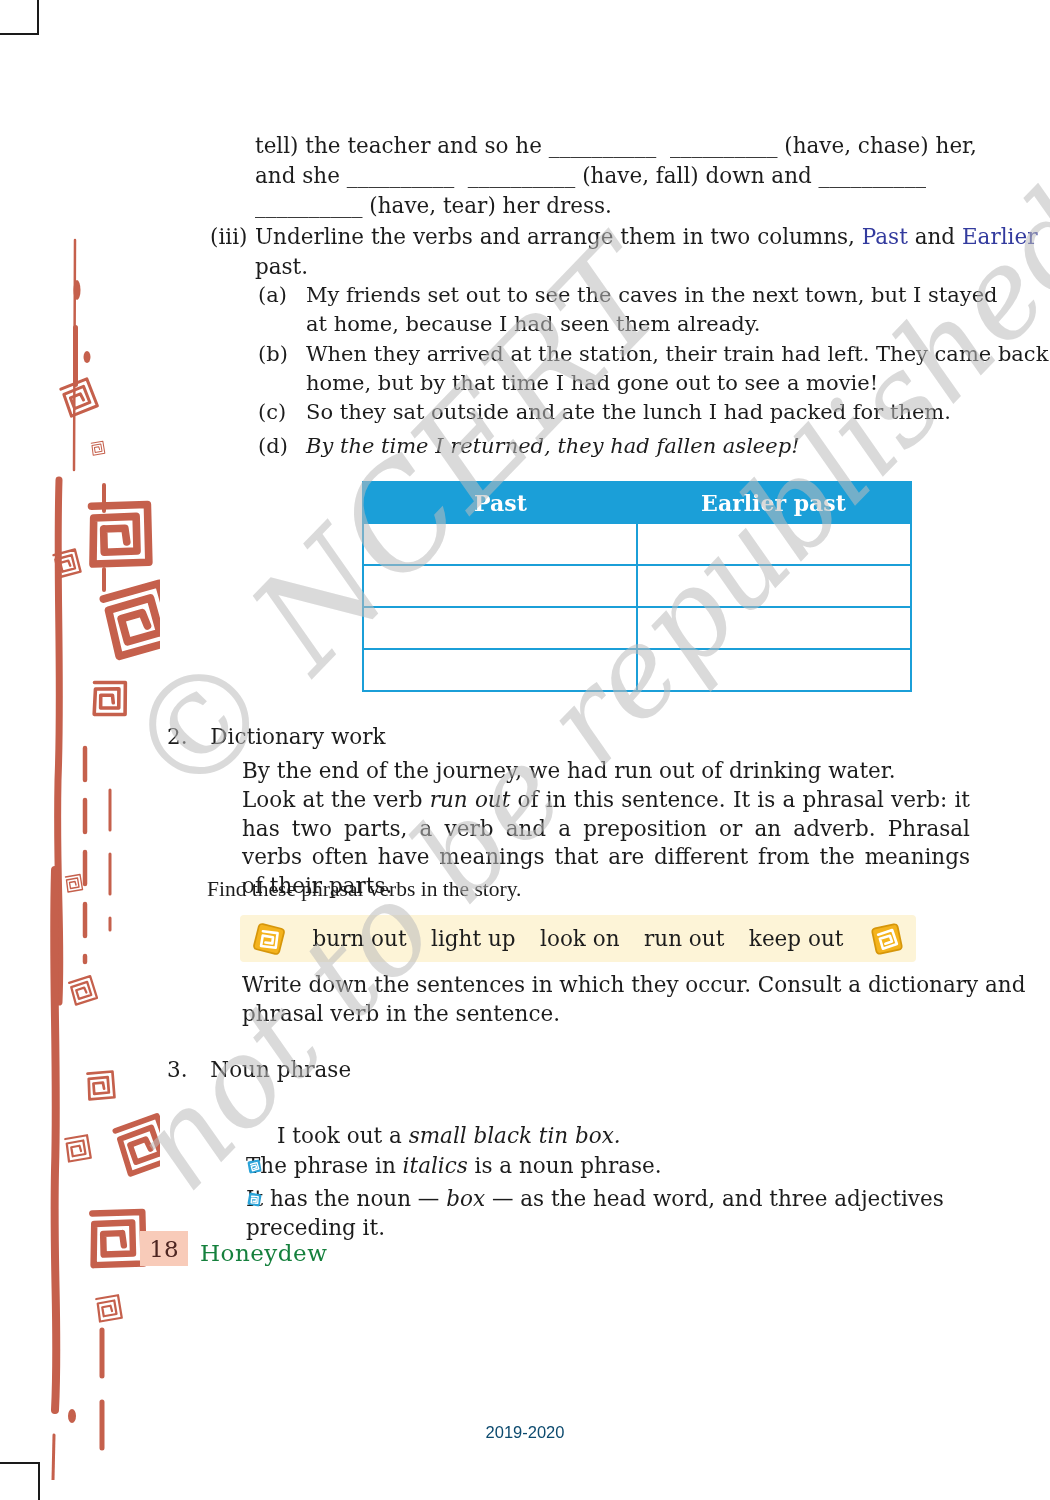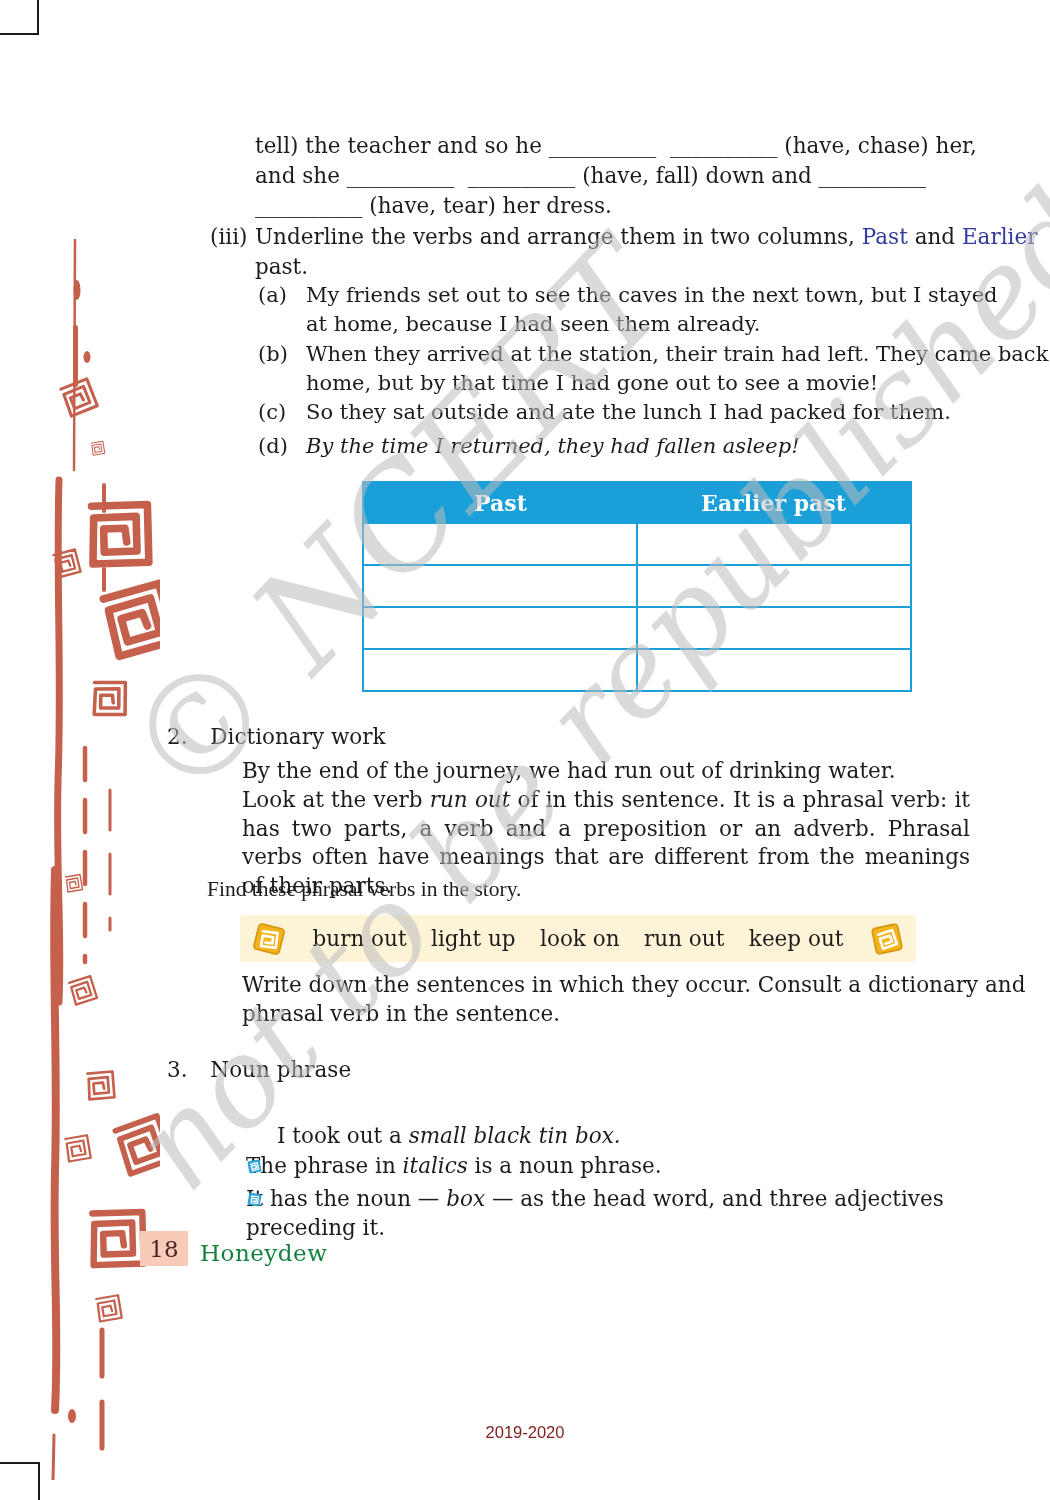--- a/index.html
+++ b/index.html
@@ -37,21 +37,21 @@
   .cream-box{left:240px;top:915px;width:676px;height:47px;background:#fdf4d7;border-radius:4px;
              display:flex;align-items:center;justify-content:space-between;padding:0 10px;box-sizing:border-box;
              font-size:21.5px;}
   .pv{white-space:nowrap;}
 
   
   .page-tab{left:140px;top:1231px;width:48px;height:35px;background:#f8cbb9;display:flex;
             align-items:center;justify-content:center;font-size:23px;color:#4d2521;}
   .book-name{left:200px;top:1240px;font-size:23px;letter-spacing:.5px;color:#15803d;}
   .year-line{left:0;top:1423px;width:1050px;text-align:center;
-             font-family:"Liberation Sans","DejaVu Sans",sans-serif;font-size:16.5px;color:#7f1d1d;}
+             font-family:"Liberation Sans","DejaVu Sans",sans-serif;font-size:16.5px;color:#0c4a6e;}
 
   
   .left-art{left:40px;top:230px;width:120px;height:1250px;}
   .sp{fill:none;stroke:#c5604c;stroke-linejoin:round;stroke-linecap:round;}
   .icon-spiral{display:inline-block;vertical-align:middle;}
 </style>
 </head>
 <body>
 
 <div class="page">

